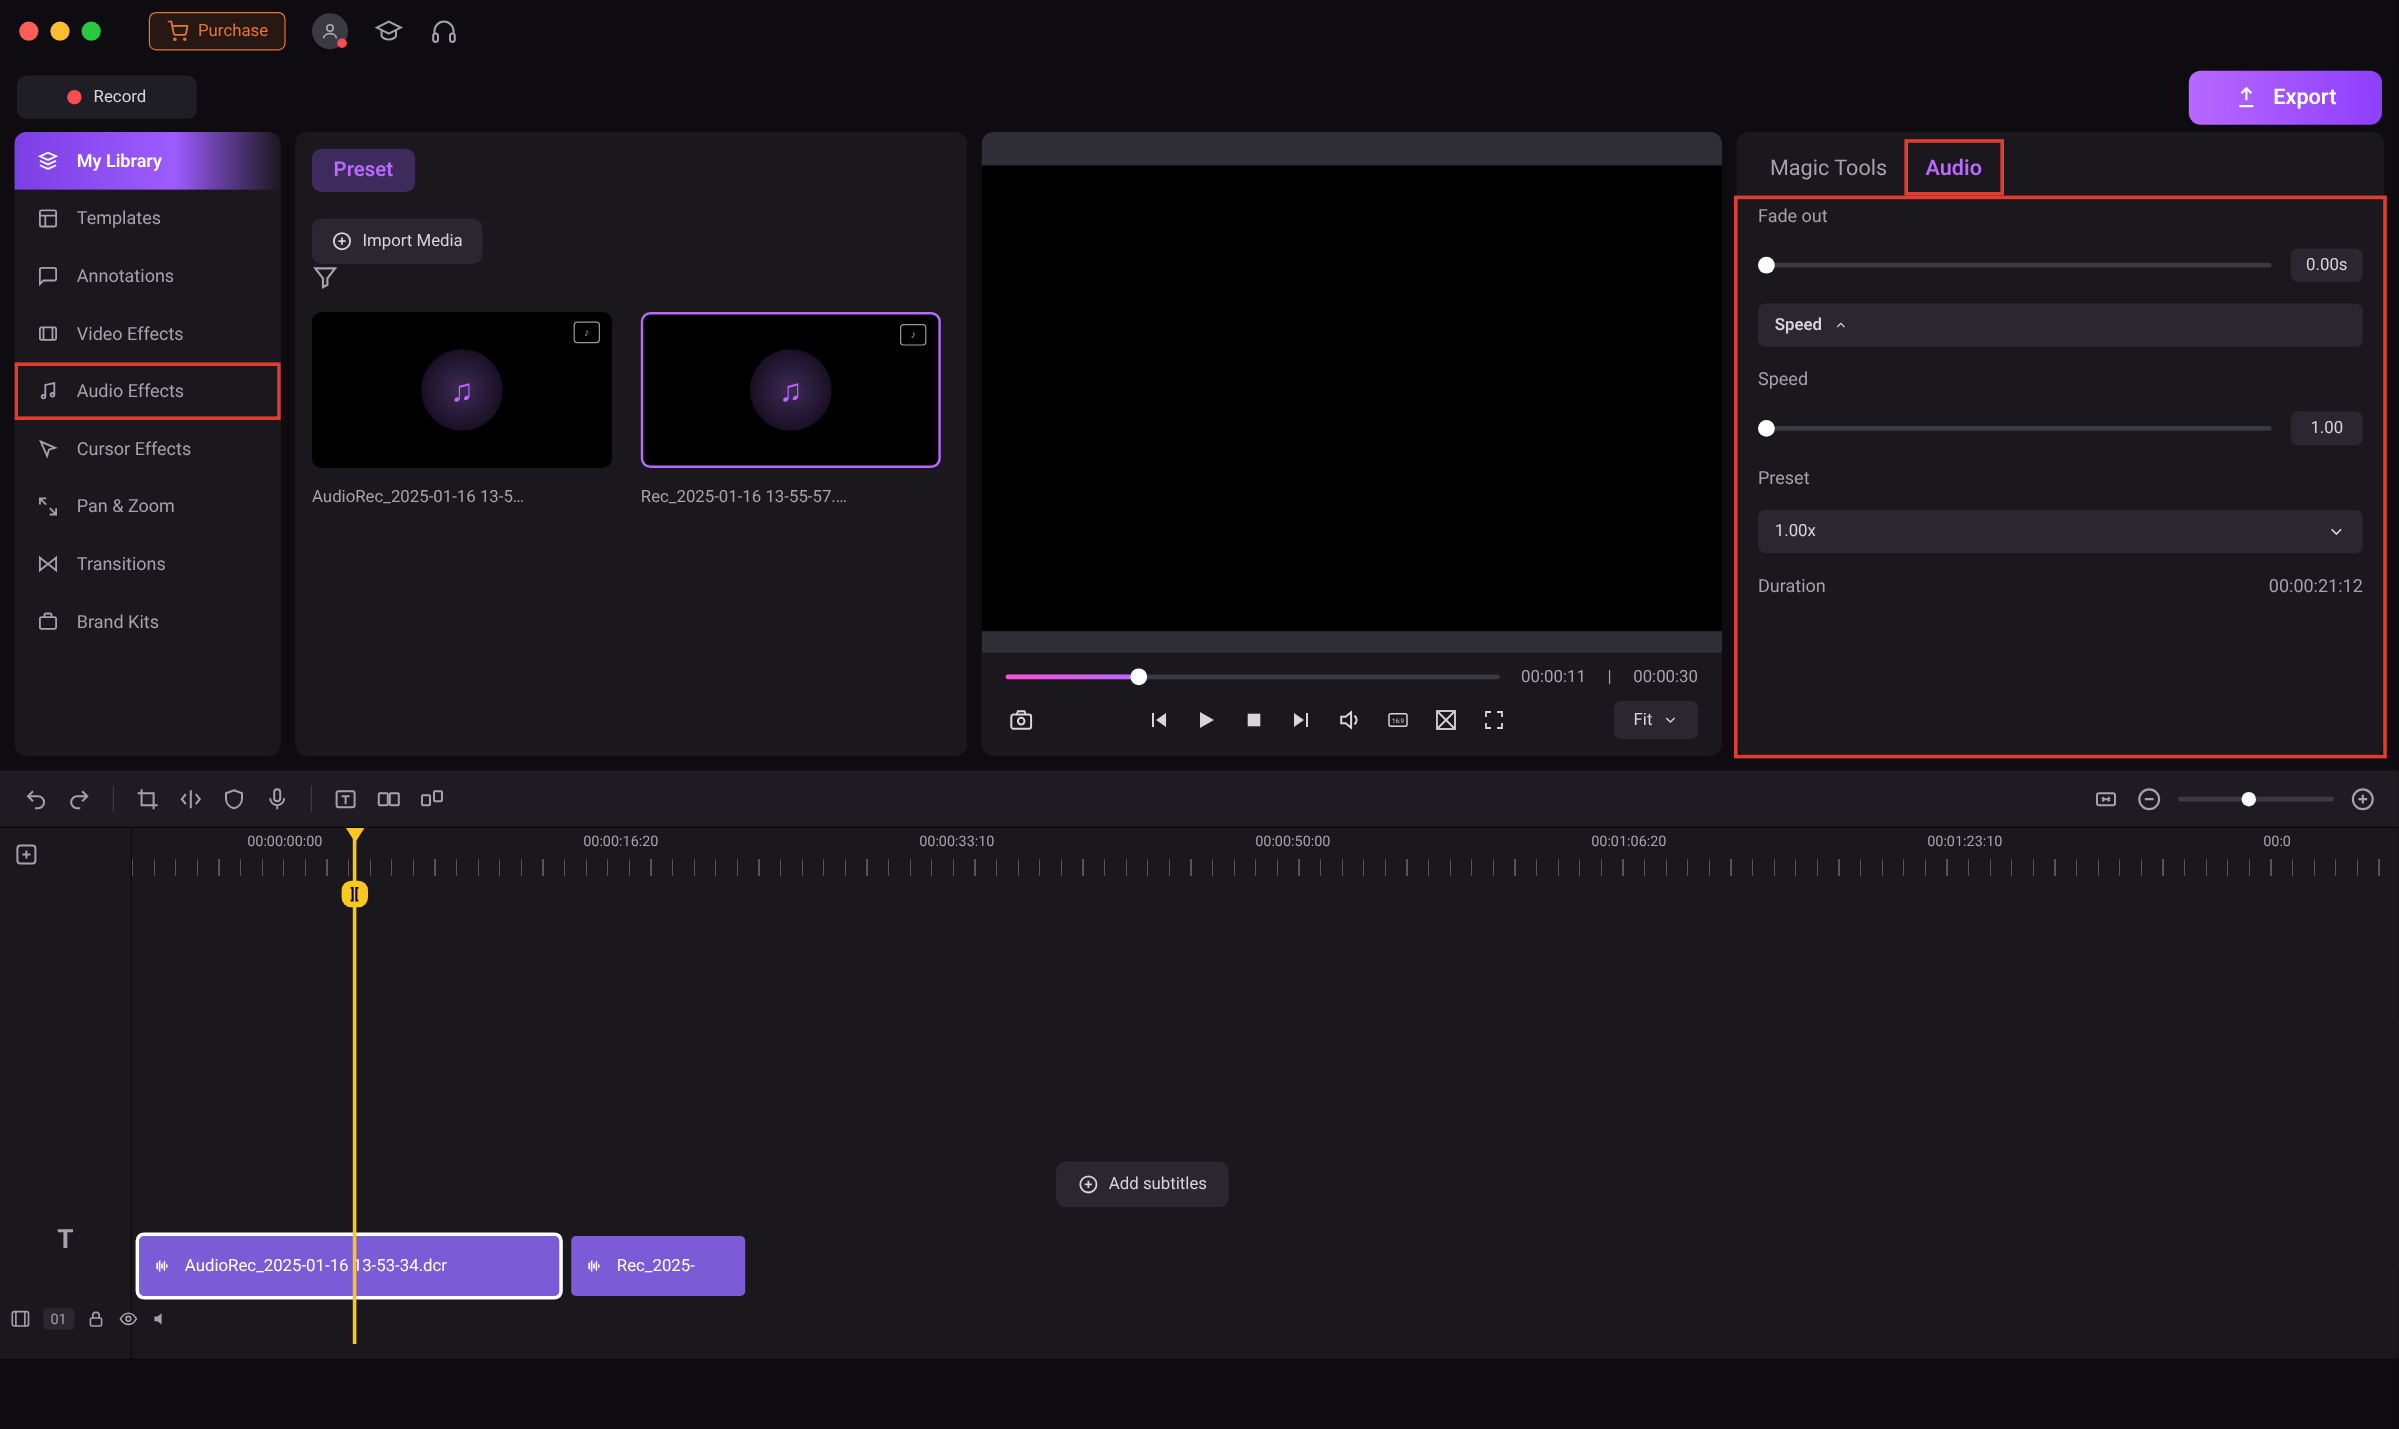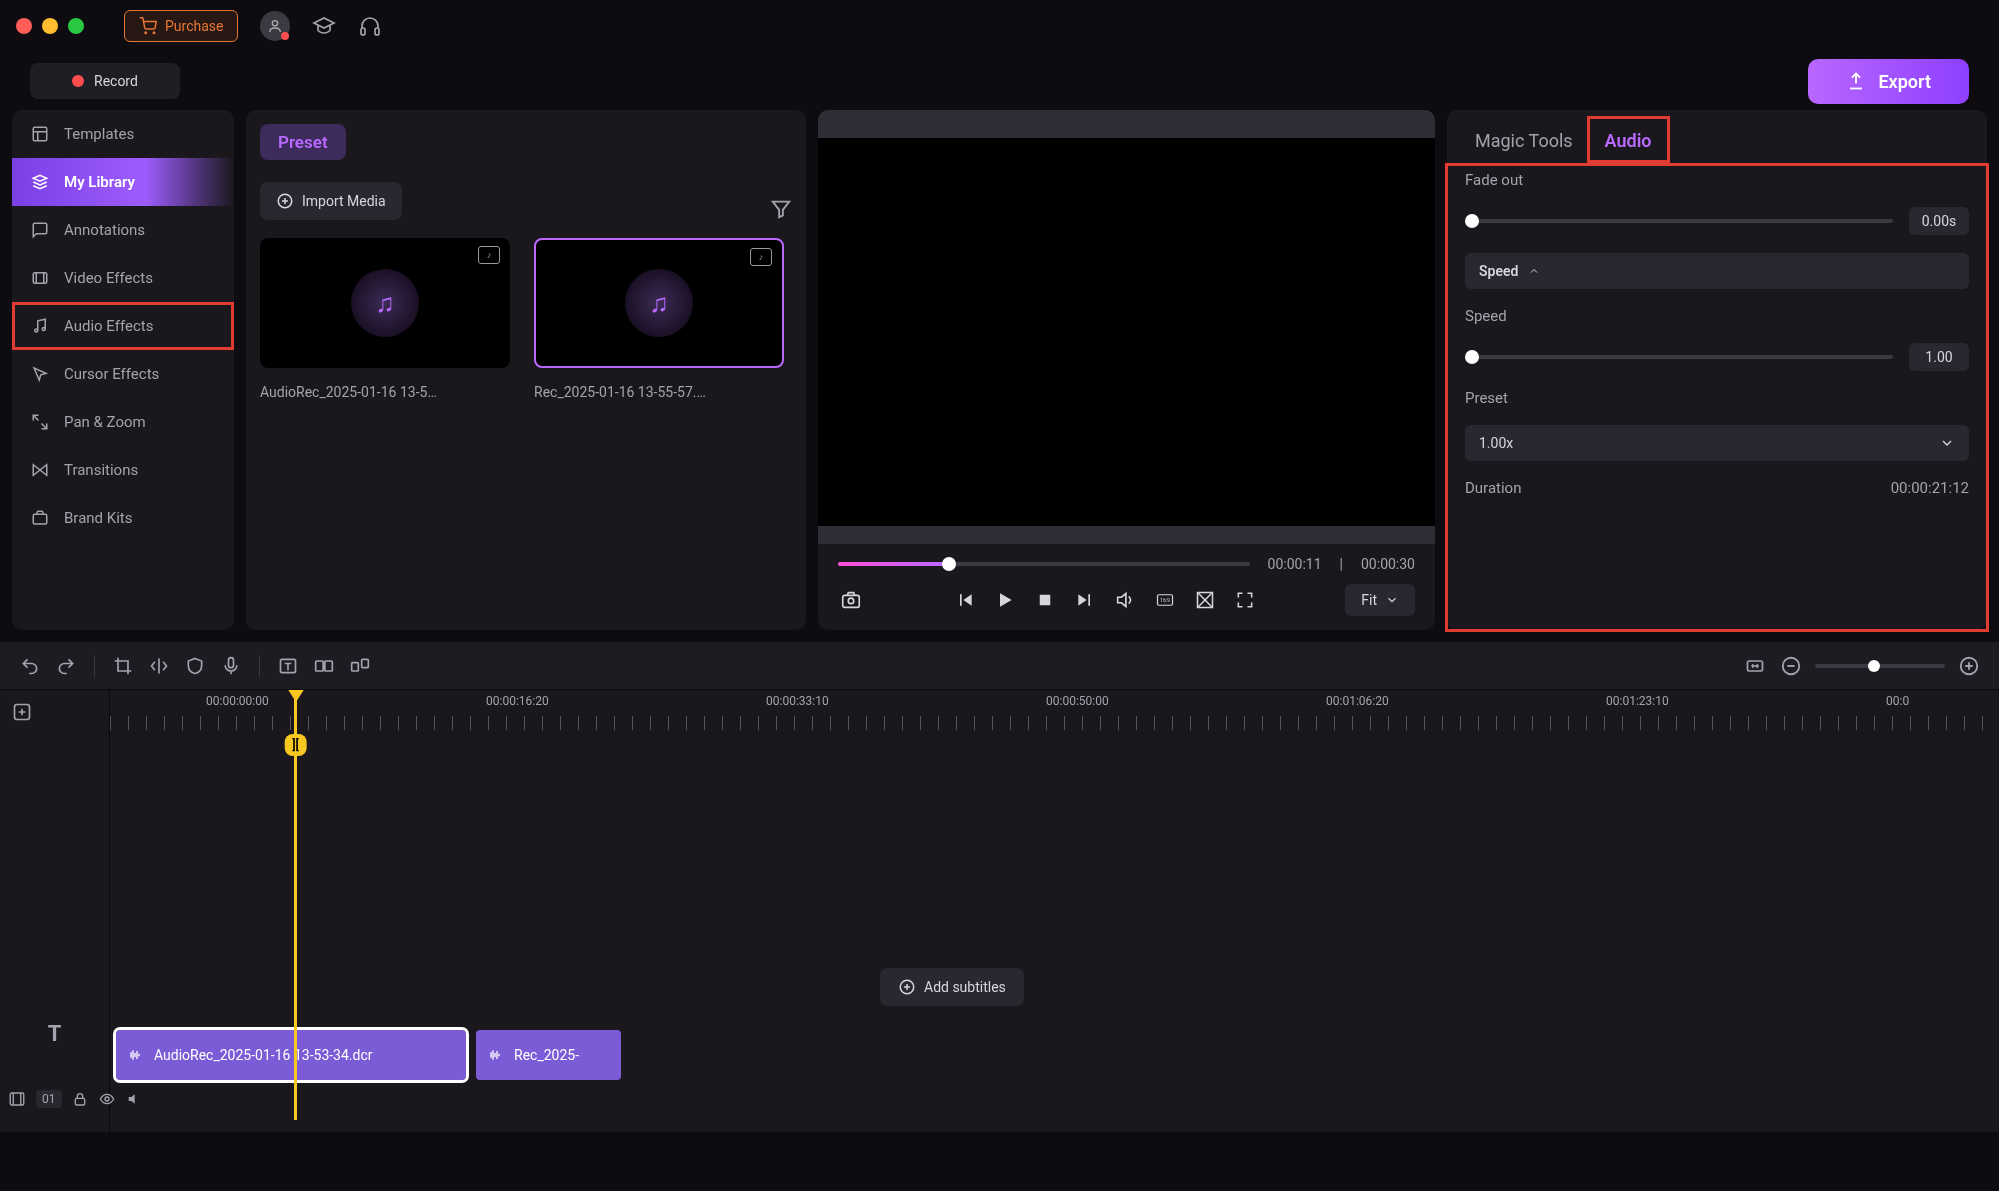--- a/index.html
+++ b/index.html
@@ -48,21 +48,21 @@
   .purchase-btn { border:1px solid var(--orange); color:var(--orange); padding:6px 14px; border-radius:6px; display:flex; align-items:center; gap:8px; background:rgba(230,118,52,0.12); cursor:pointer;}
   .icon-btn { color: var(--text-dim); display:flex; align-items:center; justify-content:center; position:relative; cursor:pointer;}
   .avatar-btn { width:30px; height:30px; border-radius:50%; background:#3b3941; display:flex; align-items:center; justify-content:center; position:relative;}
   .avatar-btn::after { content:""; position:absolute; bottom:1px; right:1px; width:8px; height:8px; border-radius:50%; background:#ff4d4f;}
   
   .action-bar {
     height: 58px;
     display:flex;
     justify-content:space-between;
     align-items:center;
-    padding: 0 30px;
+    padding: 0 14px;
   }
   .record-btn {
     background: var(--panel2);
     color: var(--text);
     padding: 10px 42px;
     border-radius: 8px;
     display:flex; align-items:center; gap:10px;
     cursor:pointer;
   }
   .record-dot { width:12px; height:12px; border-radius:50%; background:#ff4d4f;}
@@ -123,21 +123,21 @@
   .library-tab {
     display:inline-block;
     background: rgba(155,92,255,0.28);
     color: var(--purple-bright);
     padding:8px 18px;
     border-radius:8px;
     font-weight:600;
     font-size:17px;
     align-self:flex-start;
   }
-  .import-row { display:flex; justify-content:space-between; align-items:flex-end; margin-top:22px;}
+  .import-row { display:flex; justify-content:space-between; align-items:flex-start; margin-top:22px;flex-direction:column;}
   .import-btn { background: var(--panel3); padding:10px 16px; border-radius:8px; color:var(--text); display:flex; align-items:center; gap:8px; cursor:pointer;}
   .filter-btn { color: var(--text-dim); cursor:pointer;}
   .media-grid { display:flex; gap:24px; margin-top:18px;}
   .media-item { width:250px;}
   .media-thumb {
     height:130px;
     background:#000;
     border-radius:8px;
     position:relative;
     display:flex; align-items:center; justify-content:center;
@@ -382,38 +382,38 @@
           <path d="M5 21h14"></path>
         </svg>
     </span>
     <span>Export</span>
   </div>
 </div>
 
 <div class="main">
 
   <div class="sidebar">
-    <div class="sidebar-item">
-      <span class="sb-icon">
-          <svg width="18" height="18" viewBox="0 0 24 24" fill="none" stroke="currentColor" stroke-width="2">
-            <rect x="3" y="3" width="18" height="18" rx="2"></rect>
-            <path d="M3 9h18M9 9v12"></path>
-          </svg>
-        </span>
-      <span>Templates</span>
-    </div>
     <div class="sidebar-item active">
       <span class="sb-icon">
           <svg width="18" height="18" viewBox="0 0 24 24" fill="none" stroke="#fff" stroke-width="2">
             <path d="M3 7l9-4 9 4-9 4z"></path>
             <path d="M3 12l9 4 9-4"></path>
             <path d="M3 17l9 4 9-4"></path>
           </svg>
         </span>
       <span>My Library</span>
+    </div>
+    <div class="sidebar-item">
+      <span class="sb-icon">
+          <svg width="18" height="18" viewBox="0 0 24 24" fill="none" stroke="currentColor" stroke-width="2">
+            <rect x="3" y="3" width="18" height="18" rx="2"></rect>
+            <path d="M3 9h18M9 9v12"></path>
+          </svg>
+        </span>
+      <span>Templates</span>
     </div>
     <div class="sidebar-item">
       <span class="sb-icon">
           <svg width="18" height="18" viewBox="0 0 24 24" fill="none" stroke="currentColor" stroke-width="2">
             <path d="M21 15a2 2 0 0 1-2 2H7l-4 4V5a2 2 0 0 1 2-2h14a2 2 0 0 1 2 2z"></path>
           </svg>
         </span>
       <span>Annotations</span>
     </div>
     <div class="sidebar-item">

